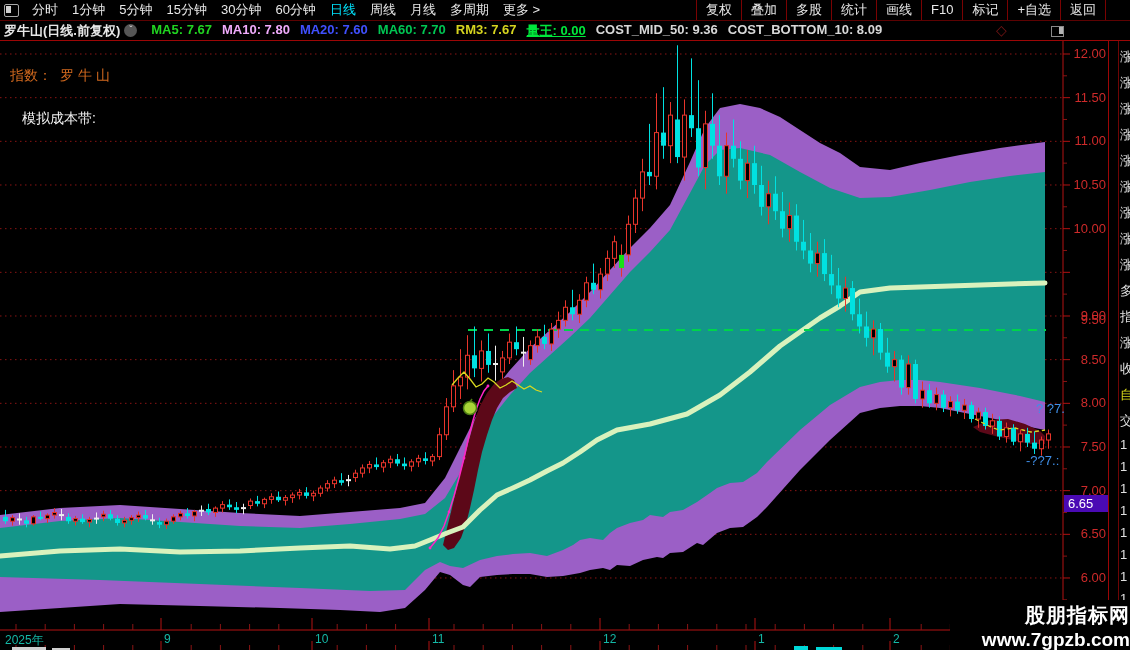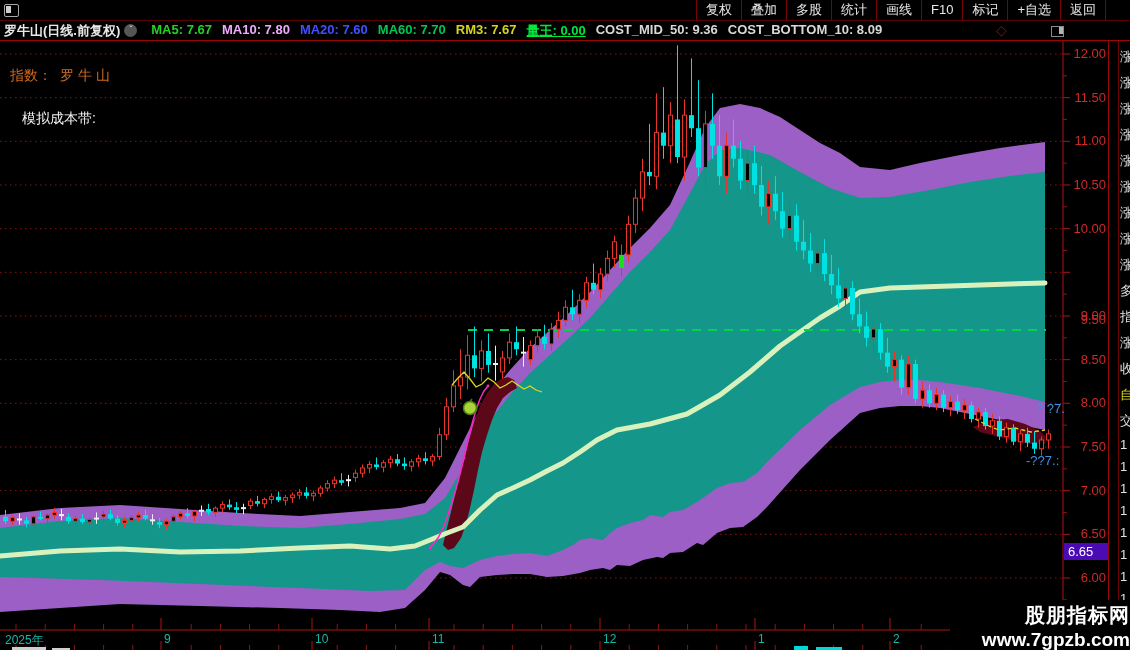--- a/index.html
+++ b/index.html
@@ -29,21 +29,21 @@
   #panel-icon{position:absolute;left:1051px;top:5px;width:11px;height:9px;border:1px solid #8a8a8a;}
   #panel-icon:before{content:"";position:absolute;right:0px;top:0px;width:4px;height:7px;background:#b5b5b5;}
   
   #chart-svg{position:absolute;left:0;top:0;z-index:1;}
   #overlay-index{position:absolute;left:10px;top:67px;font-size:14px;color:#d2691e;z-index:3;white-space:nowrap;}
   #overlay-index .val{letter-spacing:4px;margin-left:8px;}
   #overlay-band{position:absolute;left:22px;top:110px;font-size:14px;color:#f2f2f2;z-index:3;}
   .ylab{position:absolute;left:1066px;width:40px;text-align:right;color:#cd2a2a;
         font-size:13px;z-index:3;}
   #price-badge{position:absolute;left:1064px;top:495px;width:43px;height:17px;background:#4a0ab4;
-        color:#fff;font-size:13px;line-height:17px;padding-left:4px;z-index:3;margin-top:48px;}
+        color:#fff;font-size:13px;line-height:17px;padding-left:4px;z-index:3;}
   .xlab{position:absolute;top:632px;color:#14b8a6;font-size:12px;z-index:3;white-space:nowrap;}
   .blue-note{position:absolute;color:#3f8fe8;font-size:13px;z-index:4;white-space:nowrap;}
   
   #side-strip{position:absolute;left:1108px;top:20px;width:22px;height:630px;
         border-left:1px solid #9c0606;z-index:4;overflow:hidden;background:#000;}
   #side-strip .inner-line{position:absolute;left:9px;top:0;height:100%;width:0;border-left:1px solid #6e0505;}
   #strip-col{position:absolute;left:11px;top:24px;width:16px;color:#e0e0e0;font-size:13px;text-align:left;}
   #strip-col div{height:26px;line-height:26px;}
   #strip-col div.digit{height:22px;line-height:22px;}
   #strip-col div.hl{color:#d8d818;}
@@ -489,20 +489,33 @@
     <line x1="1038.0000000000007" y1="624" x2="1038.0000000000007" y2="630" stroke="#8a1414" stroke-width="1"></line>
     <line x1="1038.0000000000007" y1="645" x2="1038.0000000000007" y2="650" stroke="#8a1414" stroke-width="1"></line>
     <rect x="794" y="646" width="14" height="4" fill="#00d8d8"></rect>
     <rect x="816" y="647" width="26" height="3" fill="#00d8d8"></rect>
     <rect x="12" y="647" width="34" height="3" fill="#cfcfcf"></rect>
     <rect x="52" y="648" width="18" height="2" fill="#cfcfcf"></rect>
   </svg>
 
 <div id="row1">
   <div id="win-icon"></div>
+  <div id="tf-group" style="display:flex;">
+      <div class="tf">分时</div>
+      <div class="tf">1分钟</div>
+      <div class="tf">5分钟</div>
+      <div class="tf">15分钟</div>
+      <div class="tf">30分钟</div>
+      <div class="tf">60分钟</div>
+      <div class="tf active">日线</div>
+      <div class="tf">周线</div>
+      <div class="tf">月线</div>
+      <div class="tf">多周期</div>
+      <div class="tf">更多 &gt;</div>
+    </div>
   <div id="btn-group">
       <div class="tbtn">复权</div>
       <div class="tbtn">叠加</div>
       <div class="tbtn">多股</div>
       <div class="tbtn">统计</div>
       <div class="tbtn">画线</div>
       <div class="tbtn">F10</div>
       <div class="tbtn">标记</div>
       <div class="tbtn">+自选</div>
       <div class="tbtn">返回</div>

